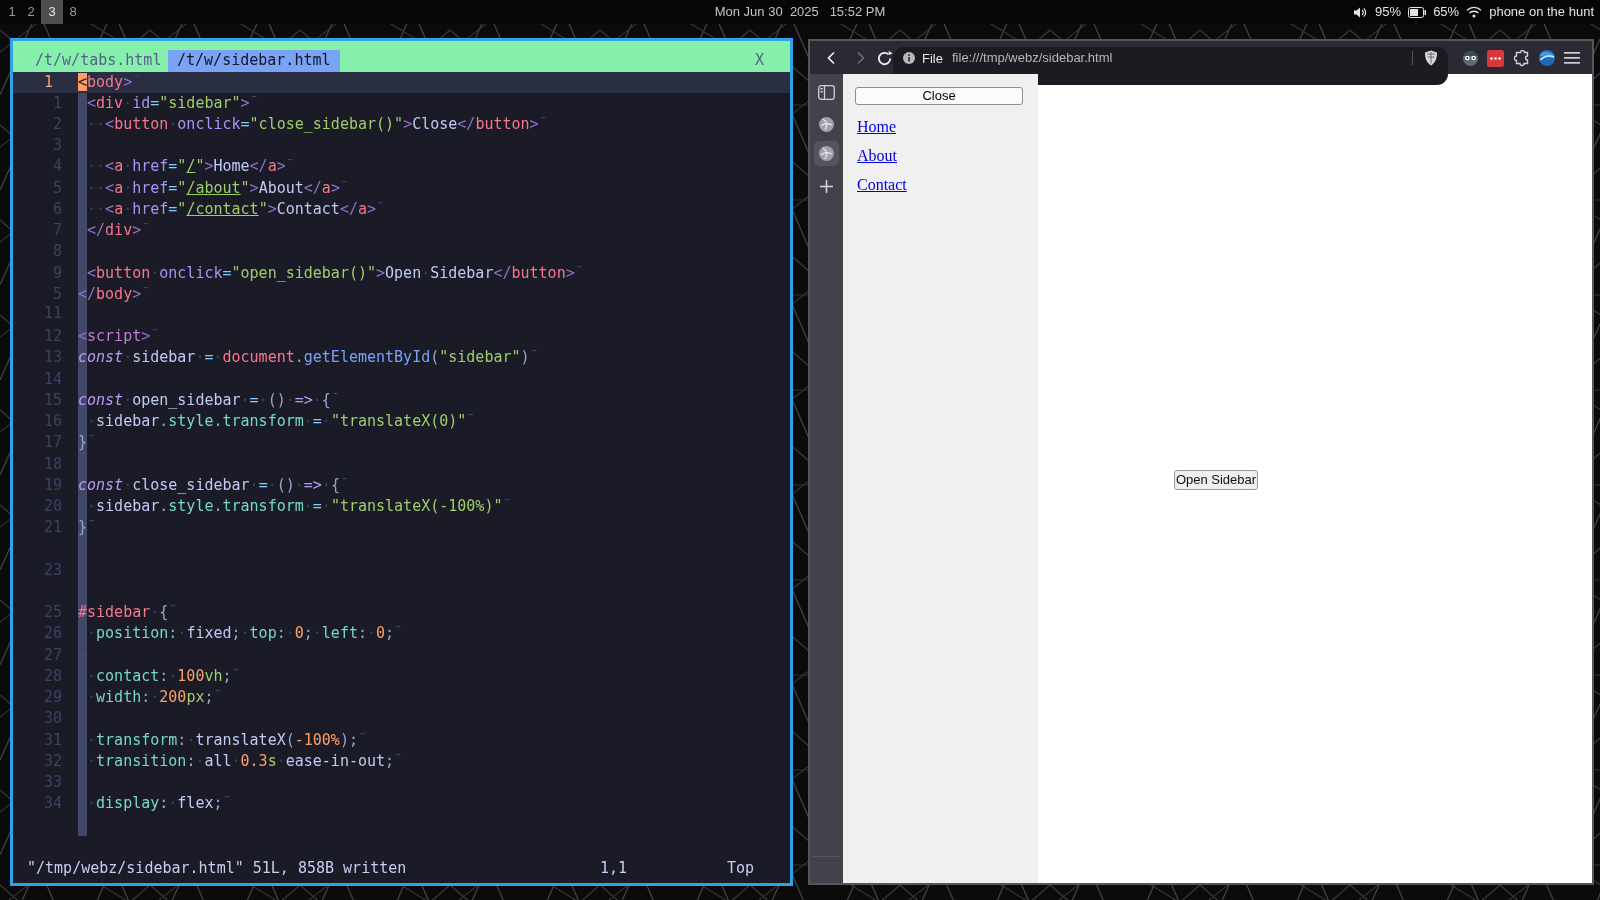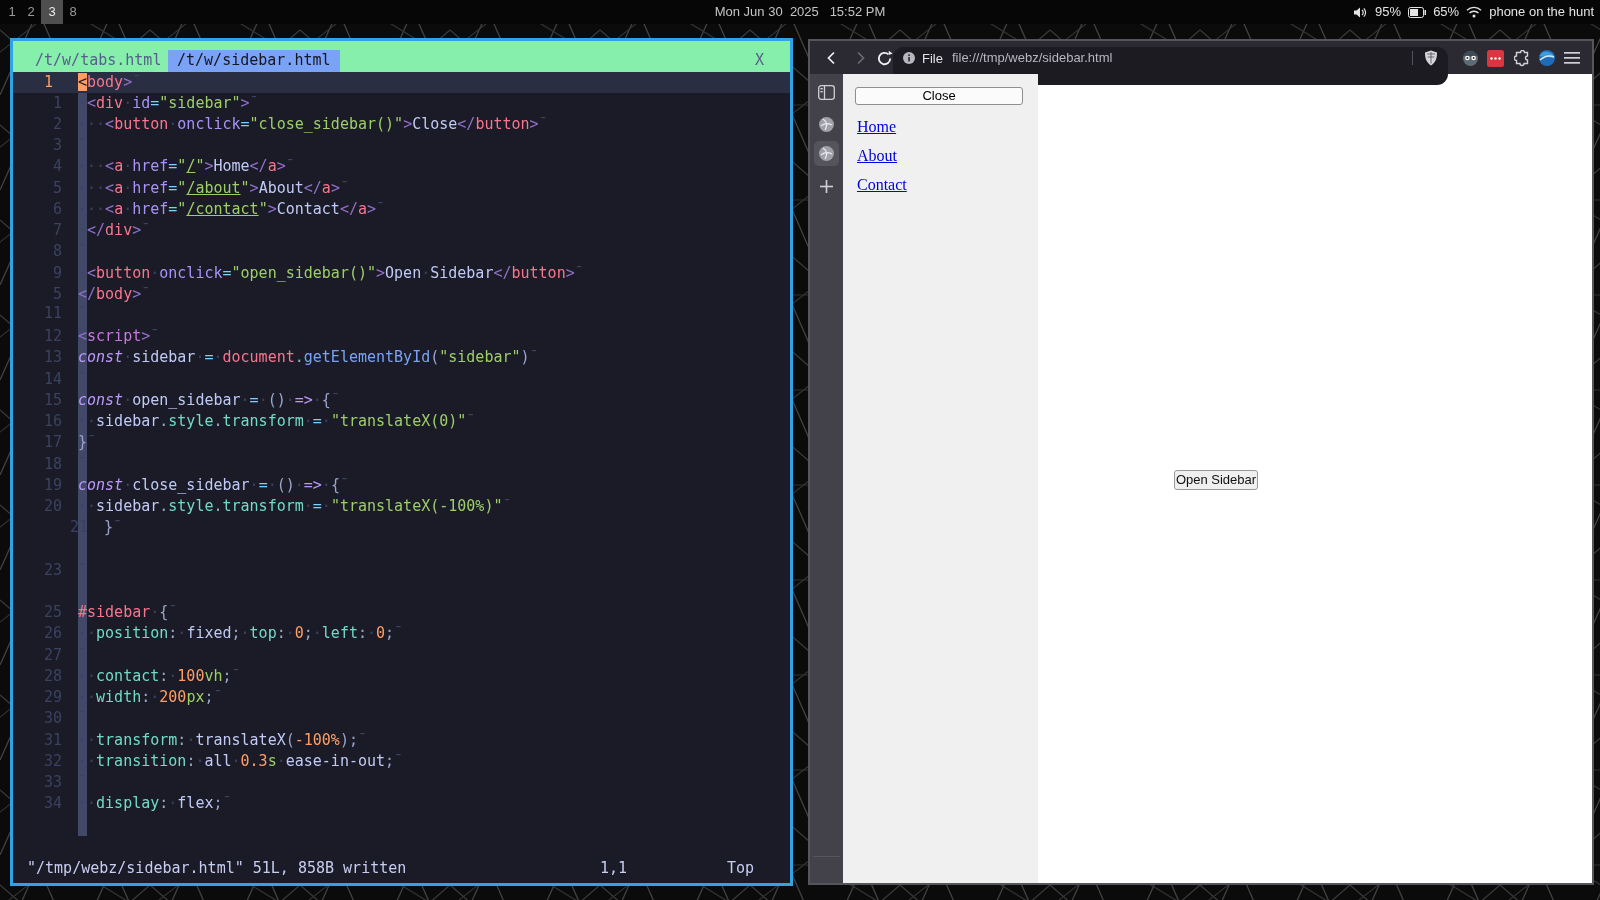--- a/index.html
+++ b/index.html
@@ -143,21 +143,21 @@
       <div class="row" style="top: 231px;"><span class="ln">11</span><span class="code"><span class="tk-eol">¯</span></span></div>
       <div class="row" style="top: 254.76px;"><span class="ln">12</span><span class="code"><span class="tk-dl">&lt;</span><span class="tk-stag">script</span><span class="tk-dl">&gt;</span><span class="tk-eol">¯</span></span></div>
       <div class="row" style="top: 275.99px;"><span class="ln">13</span><span class="code"><span class="tk-kw">const</span><span class="tk-ws">·</span><span class="tk-txt">sidebar</span><span class="tk-ws">·</span><span class="tk-op">=</span><span class="tk-ws">·</span><span class="tk-bi">document</span><span class="tk-pn">.</span><span class="tk-fn">getElementById</span><span class="tk-pn">(</span><span class="tk-str">"sidebar"</span><span class="tk-pn">)</span><span class="tk-eol">¯</span></span></div>
       <div class="row" style="top: 297.22px;"><span class="ln">14</span><span class="code"><span class="tk-eol">¯</span></span></div>
       <div class="row" style="top: 318.45px;"><span class="ln">15</span><span class="code"><span class="tk-kw">const</span><span class="tk-ws">·</span><span class="tk-txt">open_sidebar</span><span class="tk-ws">·</span><span class="tk-op">=</span><span class="tk-ws">·</span><span class="tk-pn">()</span><span class="tk-ws">·</span><span class="tk-ar">=&gt;</span><span class="tk-ws">·</span><span class="tk-pn">{</span><span class="tk-eol">¯</span></span></div>
       <div class="row" style="top: 339.68px;"><span class="ln">16</span><span class="code"><span class="tk-ws">··</span><span class="tk-txt">sidebar</span><span class="tk-pn">.</span><span class="tk-prop">style</span><span class="tk-pn">.</span><span class="tk-prop">transform</span><span class="tk-ws">·</span><span class="tk-op">=</span><span class="tk-ws">·</span><span class="tk-str">"translateX(0)"</span><span class="tk-eol">¯</span></span></div>
       <div class="row" style="top: 360.91px;"><span class="ln">17</span><span class="code"><span class="tk-pn">}</span><span class="tk-eol">¯</span></span></div>
       <div class="row" style="top: 382.14px;"><span class="ln">18</span><span class="code"><span class="tk-eol">¯</span></span></div>
       <div class="row" style="top: 403.37px;"><span class="ln">19</span><span class="code"><span class="tk-kw">const</span><span class="tk-ws">·</span><span class="tk-txt">close_sidebar</span><span class="tk-ws">·</span><span class="tk-op">=</span><span class="tk-ws">·</span><span class="tk-pn">()</span><span class="tk-ws">·</span><span class="tk-ar">=&gt;</span><span class="tk-ws">·</span><span class="tk-pn">{</span><span class="tk-eol">¯</span></span></div>
       <div class="row" style="top: 424.6px;"><span class="ln">20</span><span class="code"><span class="tk-ws">··</span><span class="tk-txt">sidebar</span><span class="tk-pn">.</span><span class="tk-prop">style</span><span class="tk-pn">.</span><span class="tk-prop">transform</span><span class="tk-ws">·</span><span class="tk-op">=</span><span class="tk-ws">·</span><span class="tk-str">"translateX(-100%)"</span><span class="tk-eol">¯</span></span></div>
-      <div class="row" style="top: 445.83px; margin-left: 26px;"><span class="ln">21</span><span class="code"><span class="tk-pn">}</span><span class="tk-eol">¯</span></span></div>
+      <div class="row" style="top: 445.83px;"><span class="ln">21</span><span class="code"><span class="tk-pn">}</span><span class="tk-eol">¯</span></span></div>
       <div class="row" style="top: 488.29px;"><span class="ln">23</span><span class="code"><span class="tk-eol">¯</span></span></div>
       <div class="row" style="top: 530.75px;"><span class="ln">25</span><span class="code"><span class="tk-id">#sidebar</span><span class="tk-ws">·</span><span class="tk-pn">{</span><span class="tk-eol">¯</span></span></div>
       <div class="row" style="top: 551.98px;"><span class="ln">26</span><span class="code"><span class="tk-ws">··</span><span class="tk-prop">position</span><span class="tk-pn">:</span><span class="tk-ws">·</span><span class="tk-txt">fixed</span><span class="tk-pn">;</span><span class="tk-ws">·</span><span class="tk-prop">top</span><span class="tk-pn">:</span><span class="tk-ws">·</span><span class="tk-num">0</span><span class="tk-pn">;</span><span class="tk-ws">·</span><span class="tk-prop">left</span><span class="tk-pn">:</span><span class="tk-ws">·</span><span class="tk-num">0</span><span class="tk-pn">;</span><span class="tk-eol">¯</span></span></div>
       <div class="row" style="top: 573.21px;"><span class="ln">27</span><span class="code"><span class="tk-eol">¯</span></span></div>
       <div class="row" style="top: 594.44px;"><span class="ln">28</span><span class="code"><span class="tk-ws">··</span><span class="tk-prop">contact</span><span class="tk-pn">:</span><span class="tk-ws">·</span><span class="tk-num">100</span><span class="tk-unit">vh</span><span class="tk-pn">;</span><span class="tk-eol">¯</span></span></div>
       <div class="row" style="top: 615.67px;"><span class="ln">29</span><span class="code"><span class="tk-ws">··</span><span class="tk-prop">width</span><span class="tk-pn">:</span><span class="tk-ws">·</span><span class="tk-num">200</span><span class="tk-unit">px</span><span class="tk-pn">;</span><span class="tk-eol">¯</span></span></div>
       <div class="row" style="top: 636.9px;"><span class="ln">30</span><span class="code"><span class="tk-eol">¯</span></span></div>
       <div class="row" style="top: 658.13px;"><span class="ln">31</span><span class="code"><span class="tk-ws">··</span><span class="tk-prop">transform</span><span class="tk-pn">:</span><span class="tk-ws">·</span><span class="tk-txt">translateX</span><span class="tk-pn">(</span><span class="tk-num">-100%</span><span class="tk-pn">);</span><span class="tk-eol">¯</span></span></div>
       <div class="row" style="top: 679.36px;"><span class="ln">32</span><span class="code"><span class="tk-ws">··</span><span class="tk-prop">transition</span><span class="tk-pn">:</span><span class="tk-ws">·</span><span class="tk-txt">all</span><span class="tk-ws">·</span><span class="tk-num">0.3</span><span class="tk-unit">s</span><span class="tk-ws">·</span><span class="tk-txt">ease-in-out</span><span class="tk-pn">;</span><span class="tk-eol">¯</span></span></div>
       <div class="row" style="top: 700.59px;"><span class="ln">33</span><span class="code"><span class="tk-eol">¯</span></span></div>

